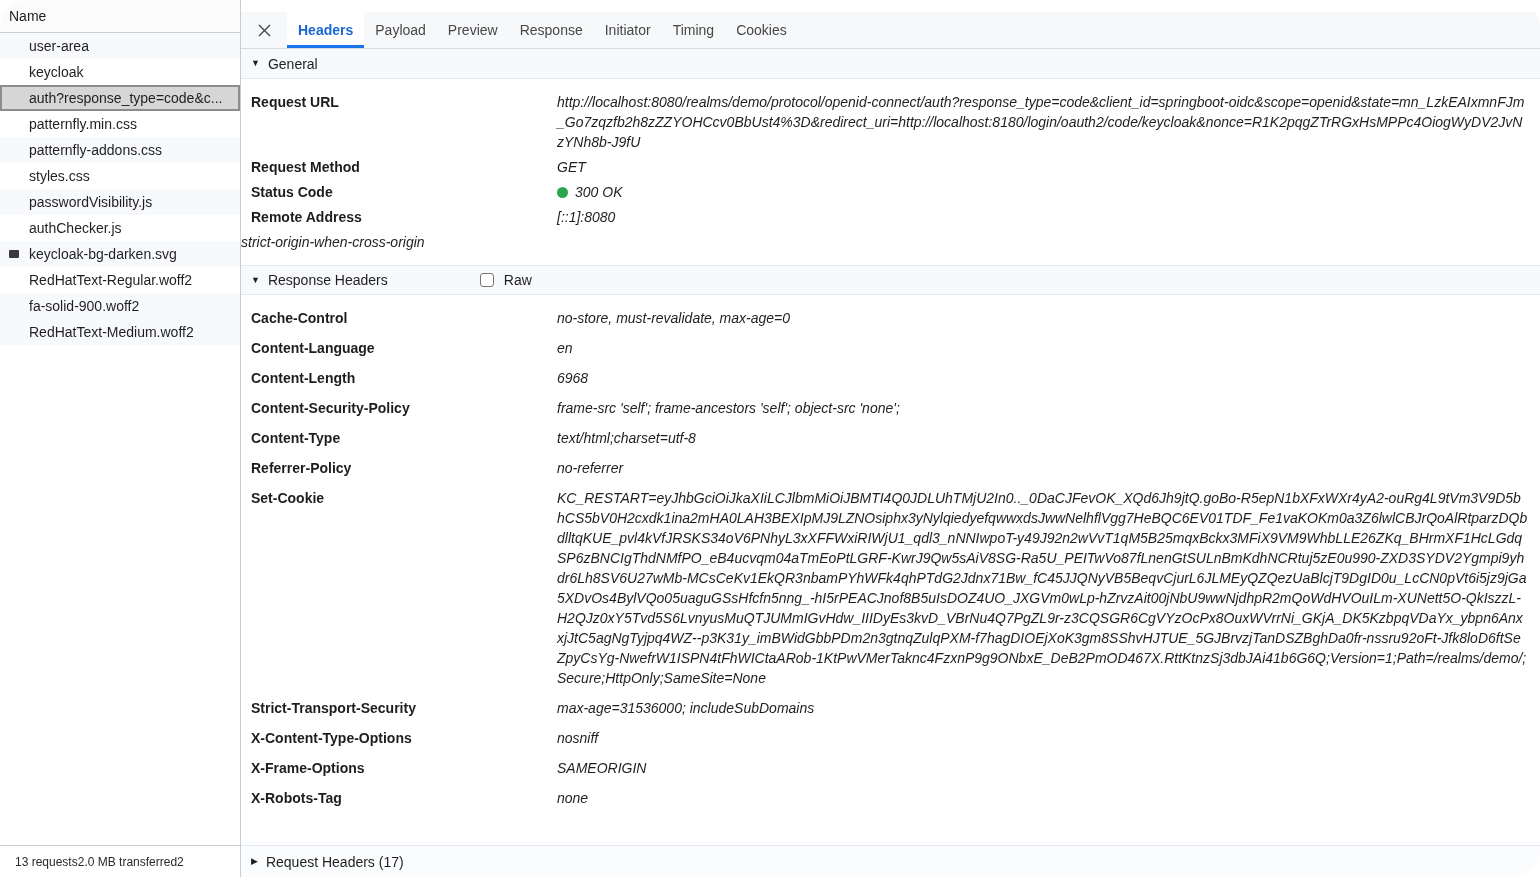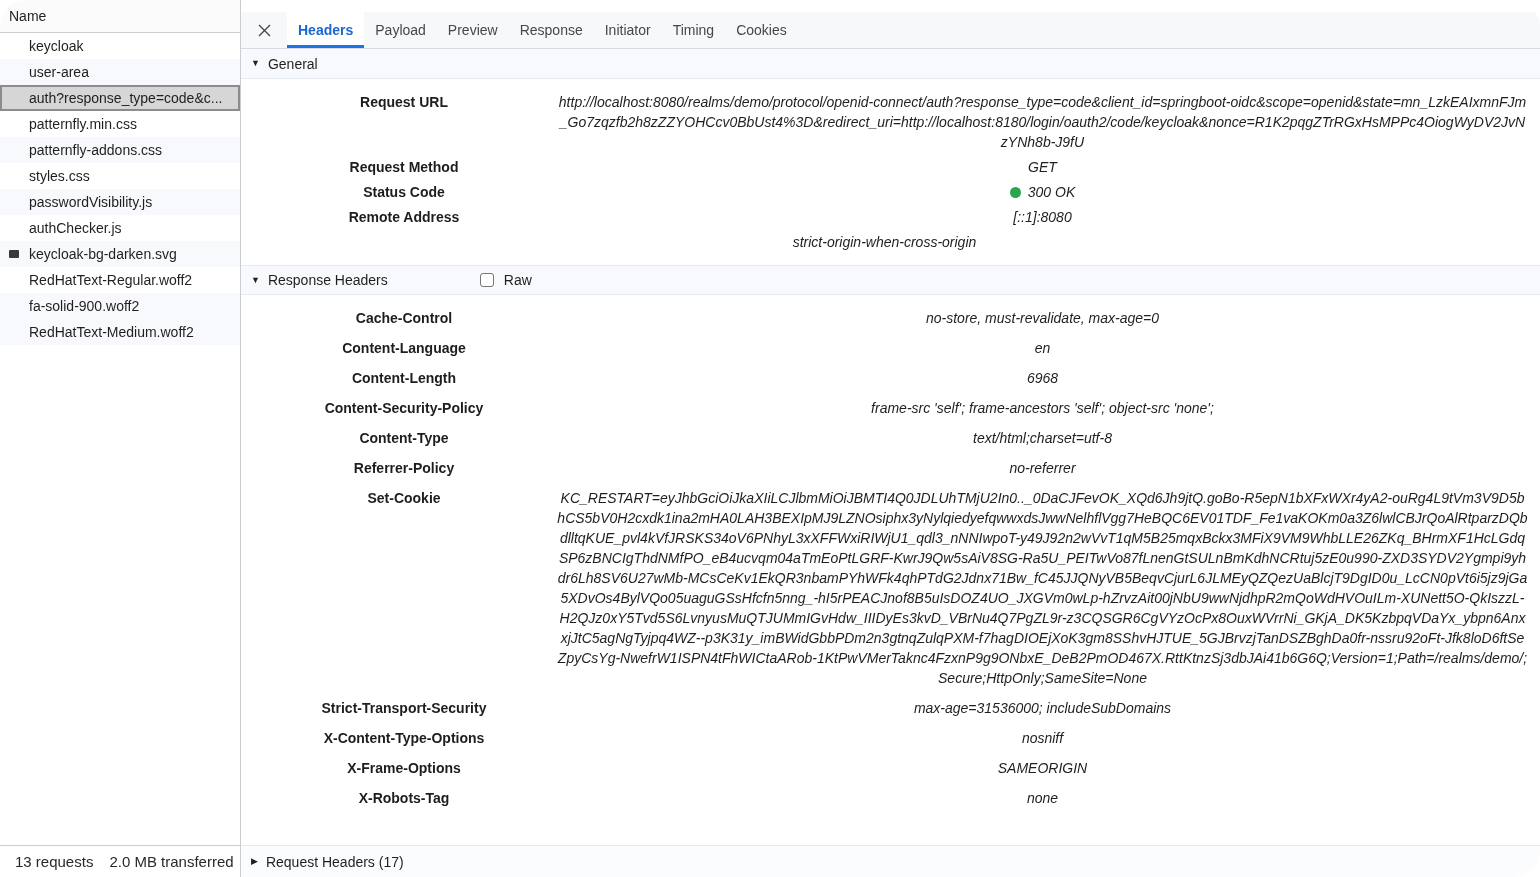--- a/index.html
+++ b/index.html
@@ -10,58 +10,58 @@
     font-family:"Liberation Sans", sans-serif; font-size:14px; color:#1f1f1f;border-radius:27px;
   }
   
   .sidebar { width:241px; flex:0 0 241px; border-right:1px solid #c9ced3; display:flex; flex-direction:column; position:relative; background:#fff; }
   .sidebar-header { height:33px; line-height:32px; padding-left:9px; border-bottom:1px solid #c9ced3; background:#fbfbfc; }
   .request-list { flex:1; overflow:hidden; padding-bottom:33px; }
   .req-row { height:26px; line-height:26px; padding-left:29px; white-space:nowrap; overflow:hidden; position:relative; cursor:default; }
   .req-row.odd { background:#f7f9fc; }
   .req-row.selected { background:#d6d6d6; border:2px solid #8c8c8c; line-height:22px; padding-left:27px; }
   .file-icon { position:absolute; left:9px; top:9px; width:10px; height:8px; background:#3a3a3a; border-radius:1px; }
-  .status-bar { position:absolute; left:0; right:0; bottom:0; height:32px; background:#fff; border-top:1px solid #c9ced3; display:flex; align-items:center; gap:16px; padding-left:15px; font-size:15px; color:#28292b; white-space:nowrap; overflow:hidden; }
+  .status-bar { position:absolute; left:0; right:0; bottom:0; height:32px; background:#fff; border-top:1px solid #c9ced3; display:flex; align-items:center; gap:0; padding-left:15px; font-size:12px; color:#28292b; white-space:nowrap; overflow:hidden; }
   
   .main { flex:1; min-width:0; display:flex; flex-direction:column; background:#fff;margin-top:12px; }
   .tab-bar { height:37px; flex:0 0 37px; background:#f6f8fa; border-bottom:1px solid #d5dbe3; display:flex; align-items:stretch; }
   .close-btn { width:46px; display:flex; align-items:center; justify-content:center; cursor:pointer; }
   .tabs { display:flex; align-items:stretch; }
   .tab { padding:0 11px; display:flex; align-items:center; color:#474747; position:relative; cursor:pointer; }
   .tab.active { background:#fff; color:#1967d2; font-weight:bold; }
   .tab.active::after { content:''; position:absolute; left:0; right:0; bottom:0; height:3px; background:#1a73e8; }
   .detail { flex:1; display:flex; flex-direction:column; overflow:hidden; background:#fff; }
   .sec-head { height:30px; flex:0 0 30px; background:#f7f9fc; border-bottom:1px solid #e3e9f1; display:flex; align-items:center; padding-left:10px; gap:8px; }
   .sec-head.bordered-top { border-top:1px solid #e3e9f1; }
   .caret { font-size:9px; color:#1f1f1f; line-height:1; }
   .sec-title { color:#1f1f1f; }
   .checkbox { width:14px; height:14px; border:1px solid #767676; border-radius:3px; background:#fff; margin-left:84px; cursor:pointer; }
   .raw-label { margin-left:2px; }
-  .sec-body { padding:8px 0 12px 0; background:#fff;text-align:center; }
+  .sec-body { padding:8px 0 12px 0; background:#fff; }
   .sec-body.general { padding:10px 0 11px 0; }
   .hdr-row { display:flex; align-items:flex-start; }
   .general .hdr-row { padding:2.5px 0; }
   .response .hdr-row { padding:5px 0; }
   .hdr-name { flex:0 0 316px; width:316px; padding-left:10px; font-weight:bold; line-height:20px; color:#1c1d1f; }
   .hdr-value { flex:1; line-height:20px; word-break:break-all; padding-right:12px; color:#1f1f1f;font-style:italic; }
   .dot { display:inline-block; width:11px; height:11px; border-radius:50%; margin-right:7px; position:relative; top:1px; }
   .sec-foot { margin-top:auto; border-top:1px solid #e3e9f1; height:32px; flex:0 0 32px; display:flex; align-items:center; padding-left:10px; gap:8px; background:#fbfcfe; }
 </style>
 </head>
 <body>
 
 <div class="app">
 
   <aside class="sidebar">
     <div class="sidebar-header">
       <span>Name</span>
     </div>
     <div class="request-list" id="request-list">
+        <div class="req-row odd"><span class="req-label">user-area</span></div>
         <div class="req-row"><span class="req-label">keycloak</span></div>
-        <div class="req-row odd"><span class="req-label">user-area</span></div>
         <div class="req-row selected odd"><span class="req-label">auth?response_type=code&amp;c...</span></div>
         <div class="req-row"><span class="req-label">patternfly.min.css</span></div>
         <div class="req-row odd"><span class="req-label">patternfly-addons.css</span></div>
         <div class="req-row"><span class="req-label">styles.css</span></div>
         <div class="req-row odd"><span class="req-label">passwordVisibility.js</span></div>
         <div class="req-row"><span class="req-label">authChecker.js</span></div>
         <div class="req-row odd"><span class="file-icon"></span><span class="req-label">keycloak-bg-darken.svg</span></div>
         <div class="req-row"><span class="req-label">RedHatText-Regular.woff2</span></div>
         <div class="req-row odd"><span class="req-label">fa-solid-900.woff2</span></div>
         <div class="req-row odd"><span class="req-label">RedHatText-Medium.woff2</span></div>

